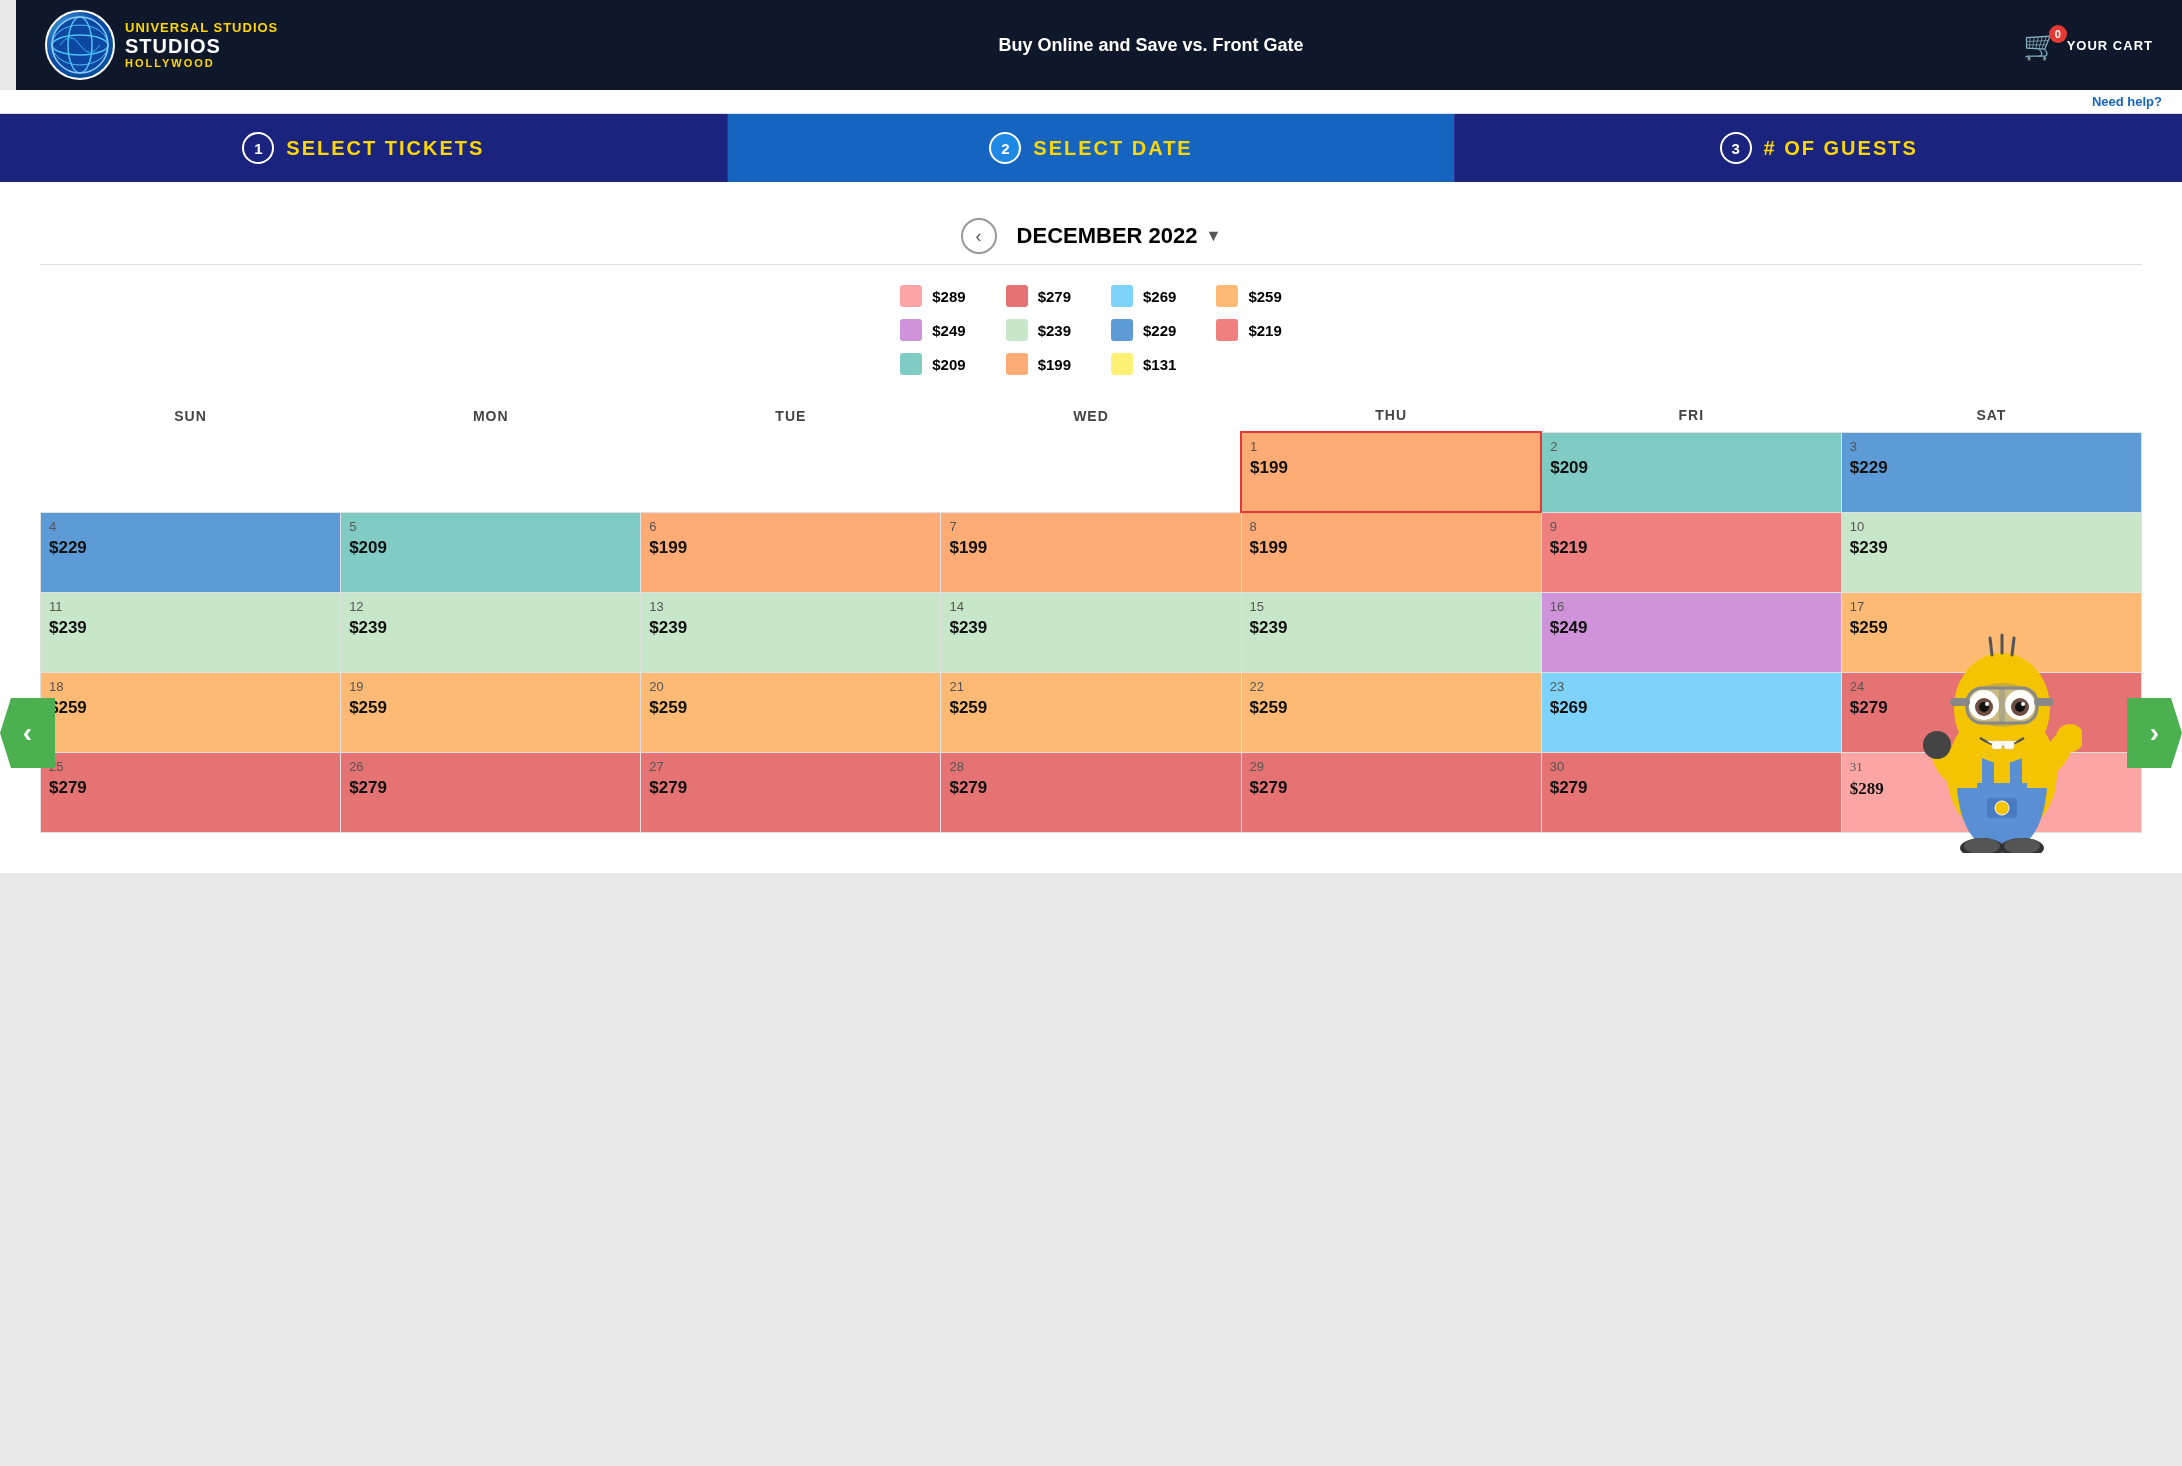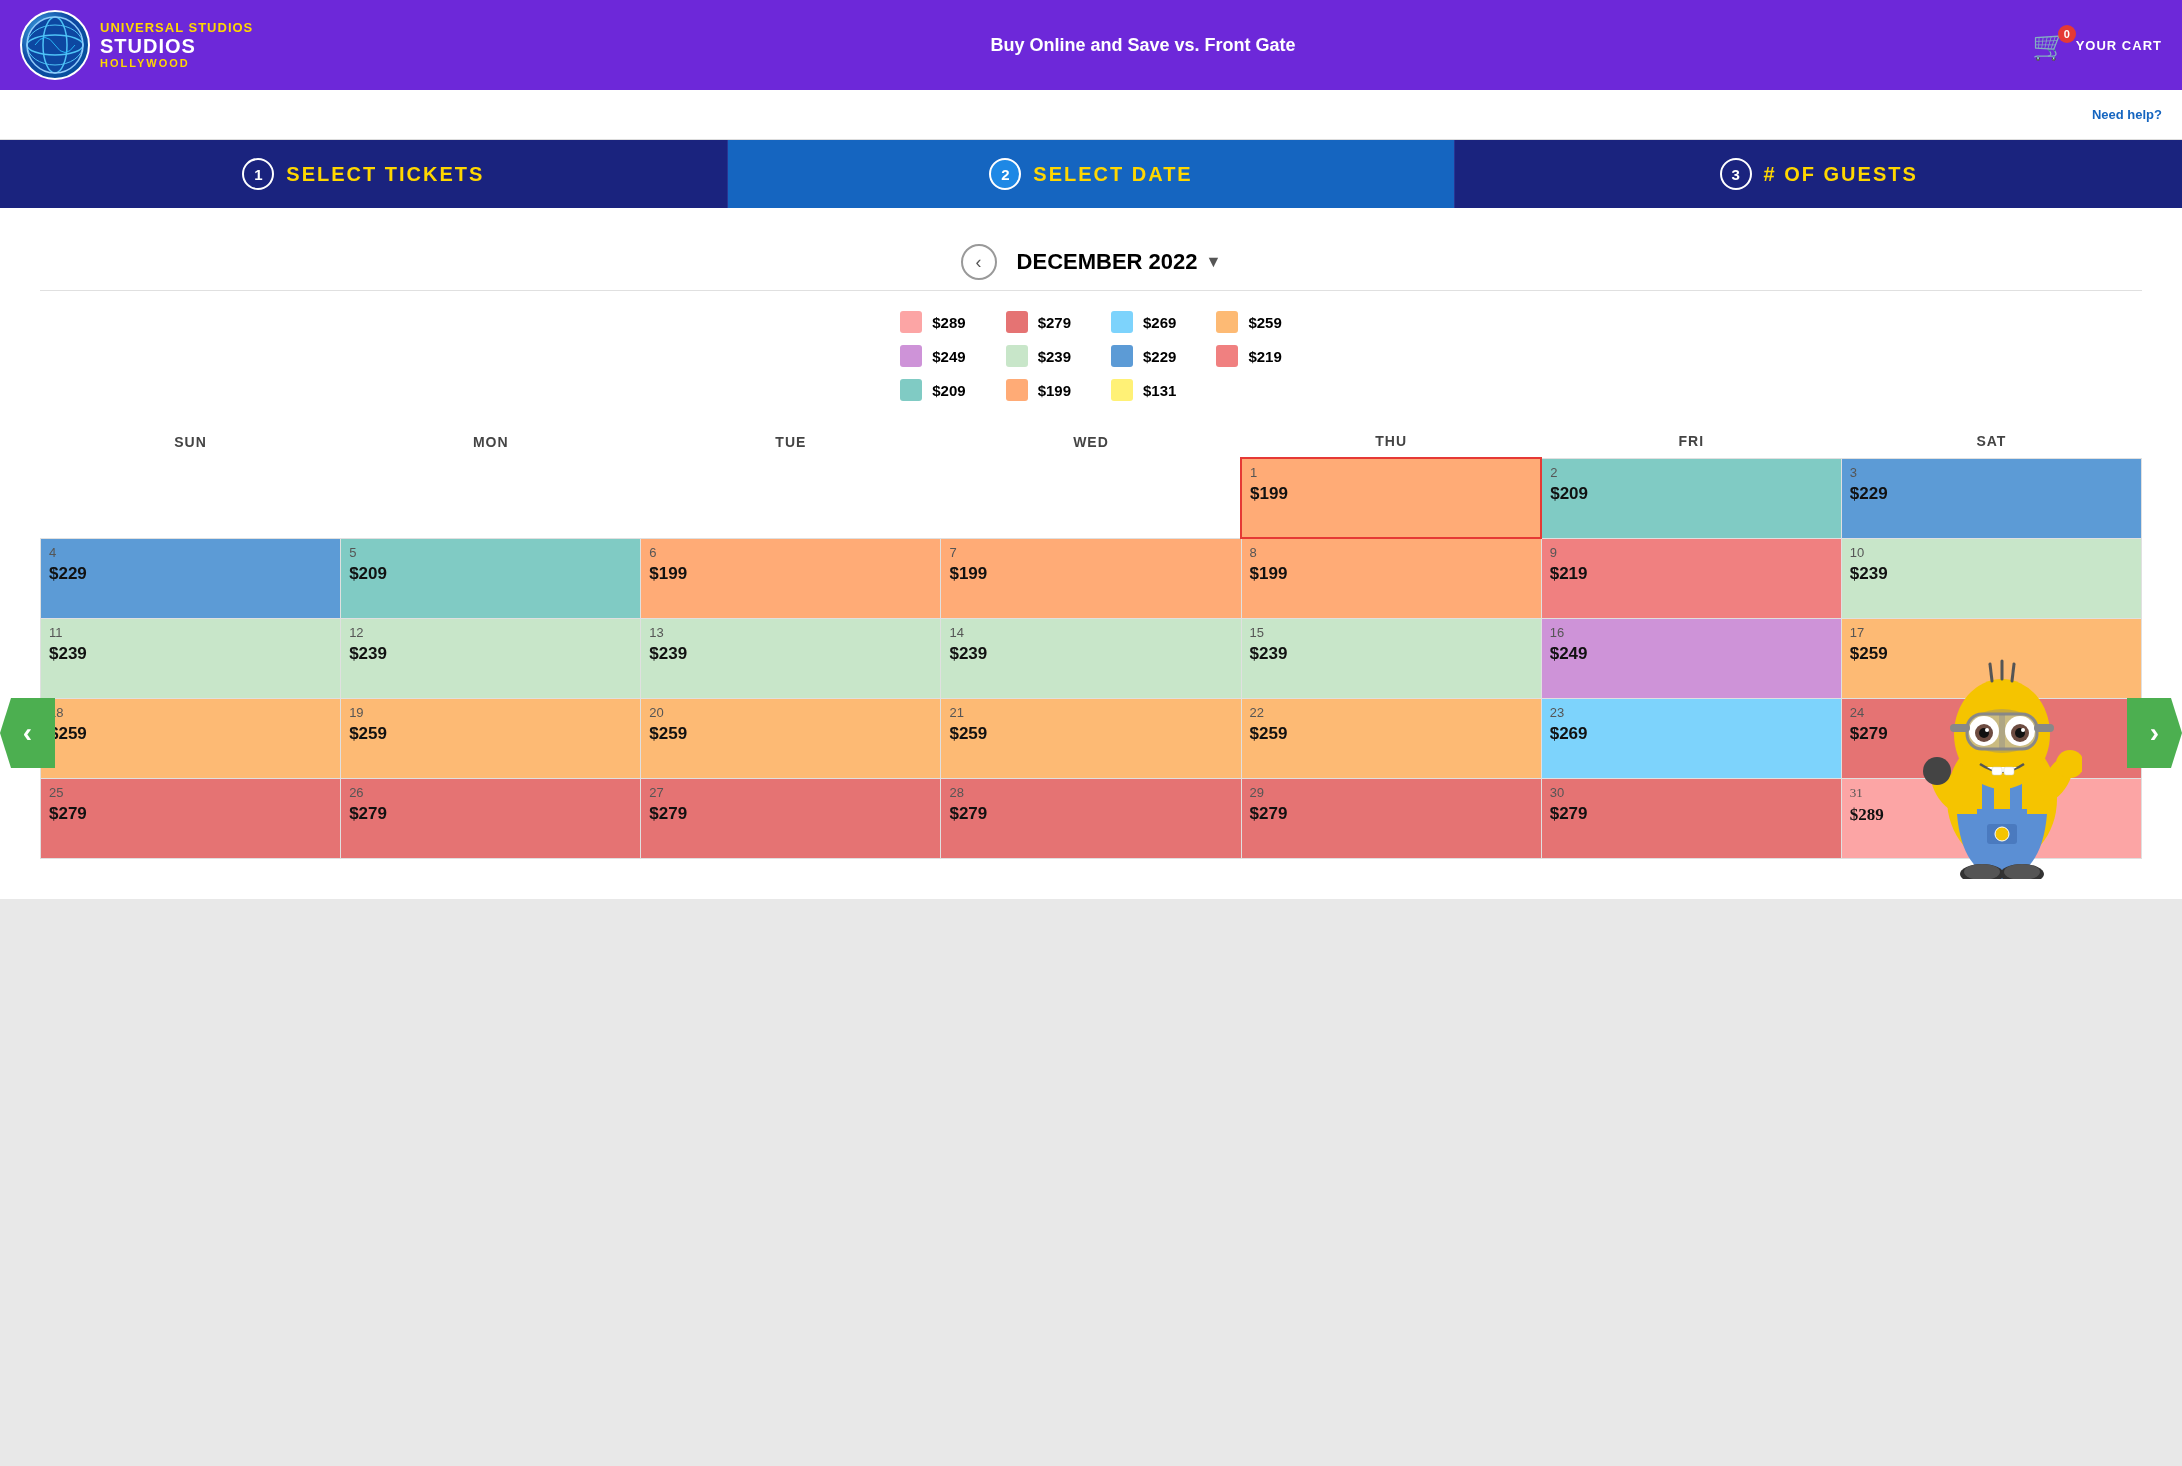--- a/index.html
+++ b/index.html
@@ -1,25 +1,26 @@
 <!DOCTYPE html>
 <html><head>
   <meta charset="utf-8">
   <style>
     * { box-sizing: border-box; margin: 0; padding: 0; }
     body { font-family: Arial, Helvetica, sans-serif; background: #e8e8e8; min-width: 900px; }
 
     
     .header {
-      background: #6d28d9;
+      background: #0f172a;
       display: flex;
       align-items: center;
       justify-content: space-between;
-      padding: 10px 20px;
+      padding: 10px 29px;
       min-height: 80px;
+      margin-left: 16px;
     }
     .logo-area {
       display: flex;
       align-items: center;
     }
     .logo-globe {
       width: 70px;
       height: 70px;
       border-radius: 50%;
       background: radial-gradient(circle at 35% 35%, #4fc3f7, #0d47a1, #01579b);
@@ -99,21 +100,21 @@
       font-size: 13px;
       font-weight: bold;
       letter-spacing: 1px;
       color: #fff;
     }
 
     
     .need-help-bar {
       background: #fff;
       text-align: right;
-      padding: 17px 20px;
+      padding: 4px 20px;
       font-size: 13px;
       font-weight: bold;
       color: #1565c0;
       border-bottom: 1px solid #ddd;
     }
 
     
     .steps-nav {
       display: flex;
       background: #1a237e;

